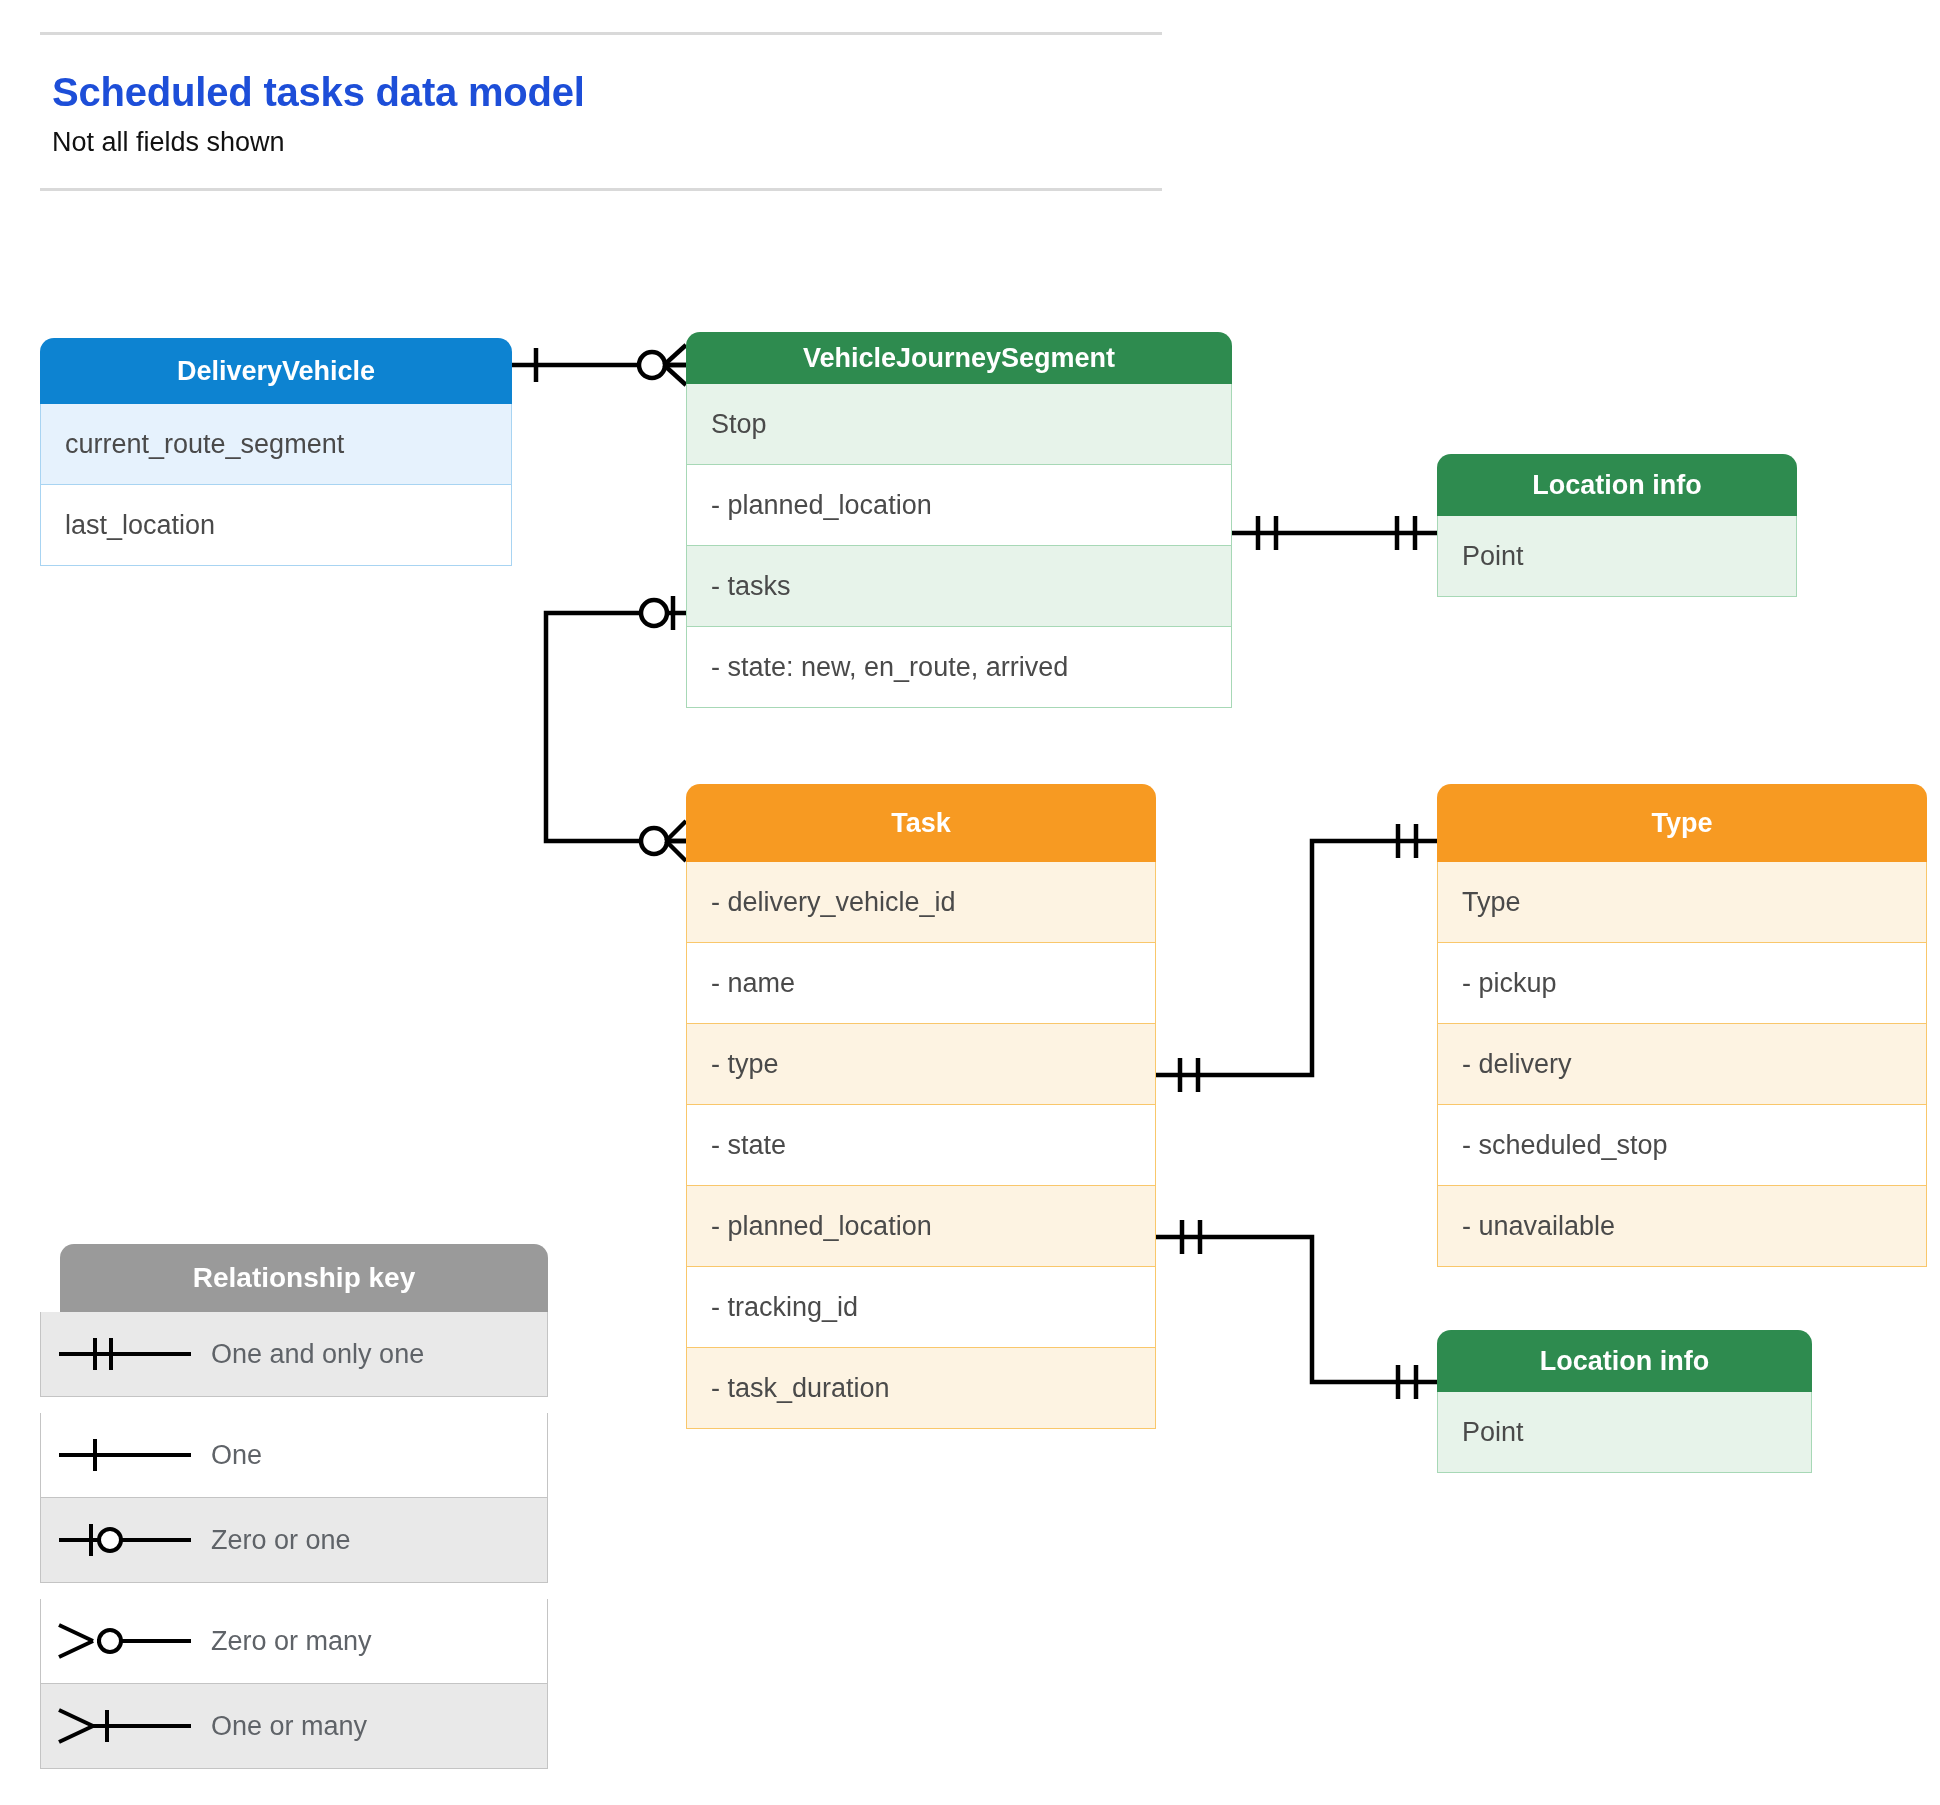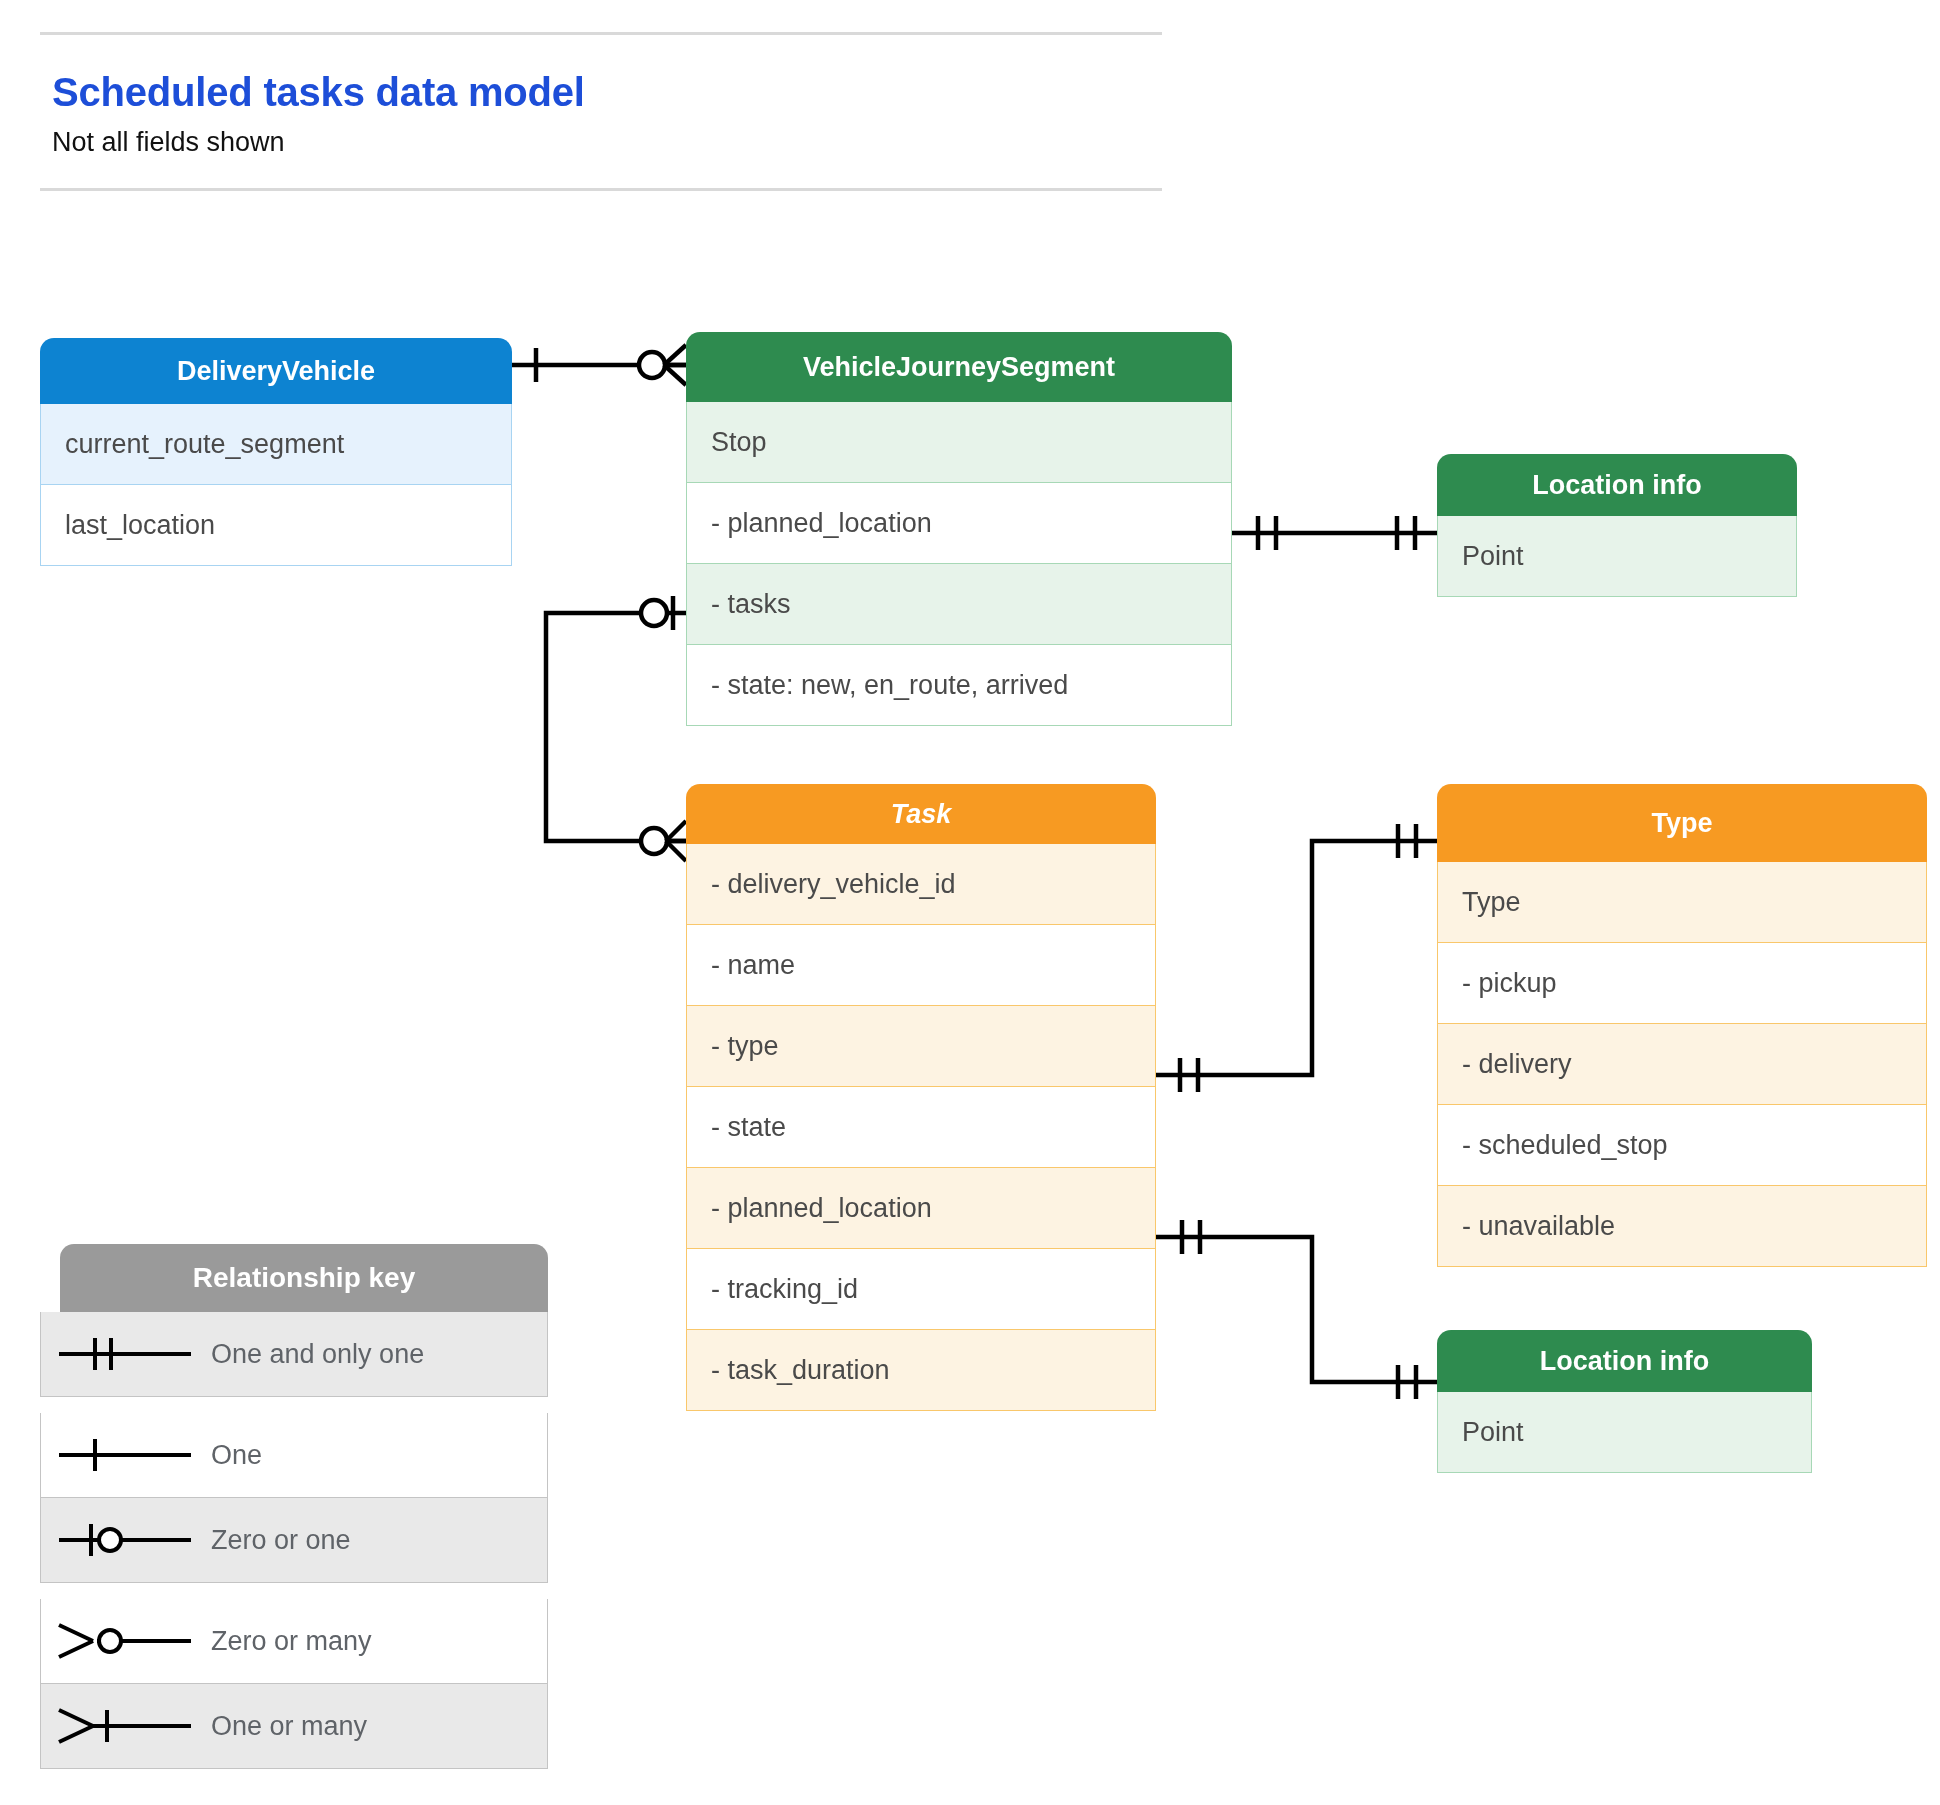--- a/index.html
+++ b/index.html
@@ -89,29 +89,29 @@
   .theme-gray .entity-row { border: 1.5px solid #c4c4c4; border-top: none; }
   .theme-gray .entity-row.alt { background: #e9e9e9; }
   .theme-gray .entity-row.plain { background: #ffffff; margin-top: 16px; }
 
   
   #box-delivery-vehicle { left: 40px;   top: 332px;  width: 472px; }
   #box-delivery-vehicle .entity-header { height: 66px; margin-top: 6px; }
   #box-delivery-vehicle .entity-row { height: 81px; }
 
   #box-vehicle-journey-segment { left: 686px; top: 332px; width: 546px; }
-  #box-vehicle-journey-segment .entity-header { height: 70px; }
+  #box-vehicle-journey-segment .entity-header { height: 52px; }
   #box-vehicle-journey-segment .entity-row { height: 81px; }
 
   #box-location-info-1 { left: 1437px; top: 454px; width: 360px; }
   #box-location-info-1 .entity-header { height: 62px; }
   #box-location-info-1 .entity-row { height: 81px; }
 
   #box-task { left: 686px; top: 784px; width: 470px; }
-  #box-task .entity-header { height: 60px; font-style: italic; }
+  #box-task .entity-header { height: 78px; }
   #box-task .entity-row { height: 81px; }
 
   #box-type { left: 1437px; top: 784px; width: 490px; }
   #box-type .entity-header { height: 78px; }
   #box-type .entity-row { height: 81px; }
 
   #box-location-info-2 { left: 1437px; top: 1330px; width: 375px; }
   #box-location-info-2 .entity-header { height: 62px; }
   #box-location-info-2 .entity-row { height: 81px; }
 

